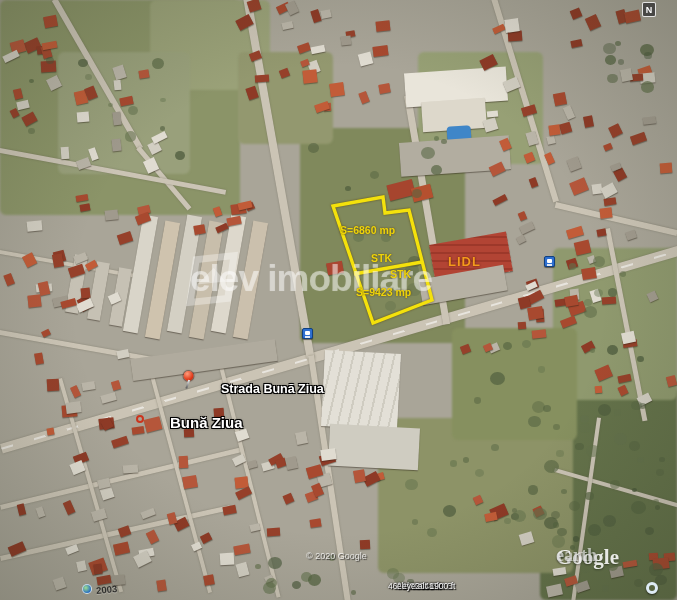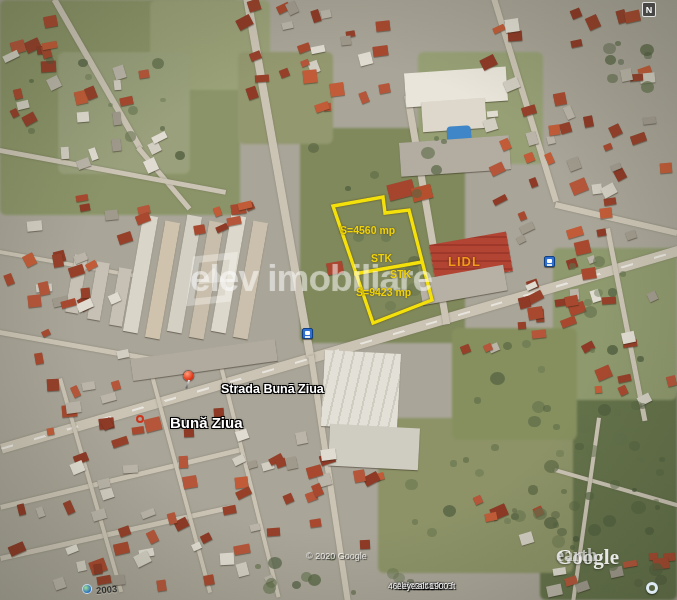--- a/index.html
+++ b/index.html
@@ -516,21 +516,21 @@
     </g>
   </svg>
 
   <div class="wm">
     <div class="wm-logo">
       <div class="roof"></div>
     </div>
     <div class="wm-text">elev imobiliare</div>
   </div>
 
-  <div class="ptxt" style="left:340px;top:224px;font-size:10.5px;">S=4560 mp</div>
+  <div class="ptxt" style="left:340px;top:224px;font-size:10.5px;">S=6860 mp</div>
   <div class="ptxt" style="left:371px;top:252px;font-size:10.5px;">STK</div>
   <div class="ptxt" style="left:390px;top:268px;font-size:10.5px;">STK</div>
   <div class="ptxt" style="left:356px;top:286px;font-size:10.5px;">S=9423 mp</div>
   <div class="lidl" style="left:448px;top:254px;">LIDL</div>
 
   <div class="pushpin">
     <div class="head"></div>
       <div class="needle"></div>
   </div>
   <div class="geolabel" style="left:197px;top:382px;font-size:12.5px;">Strada Bună Ziua</div>

